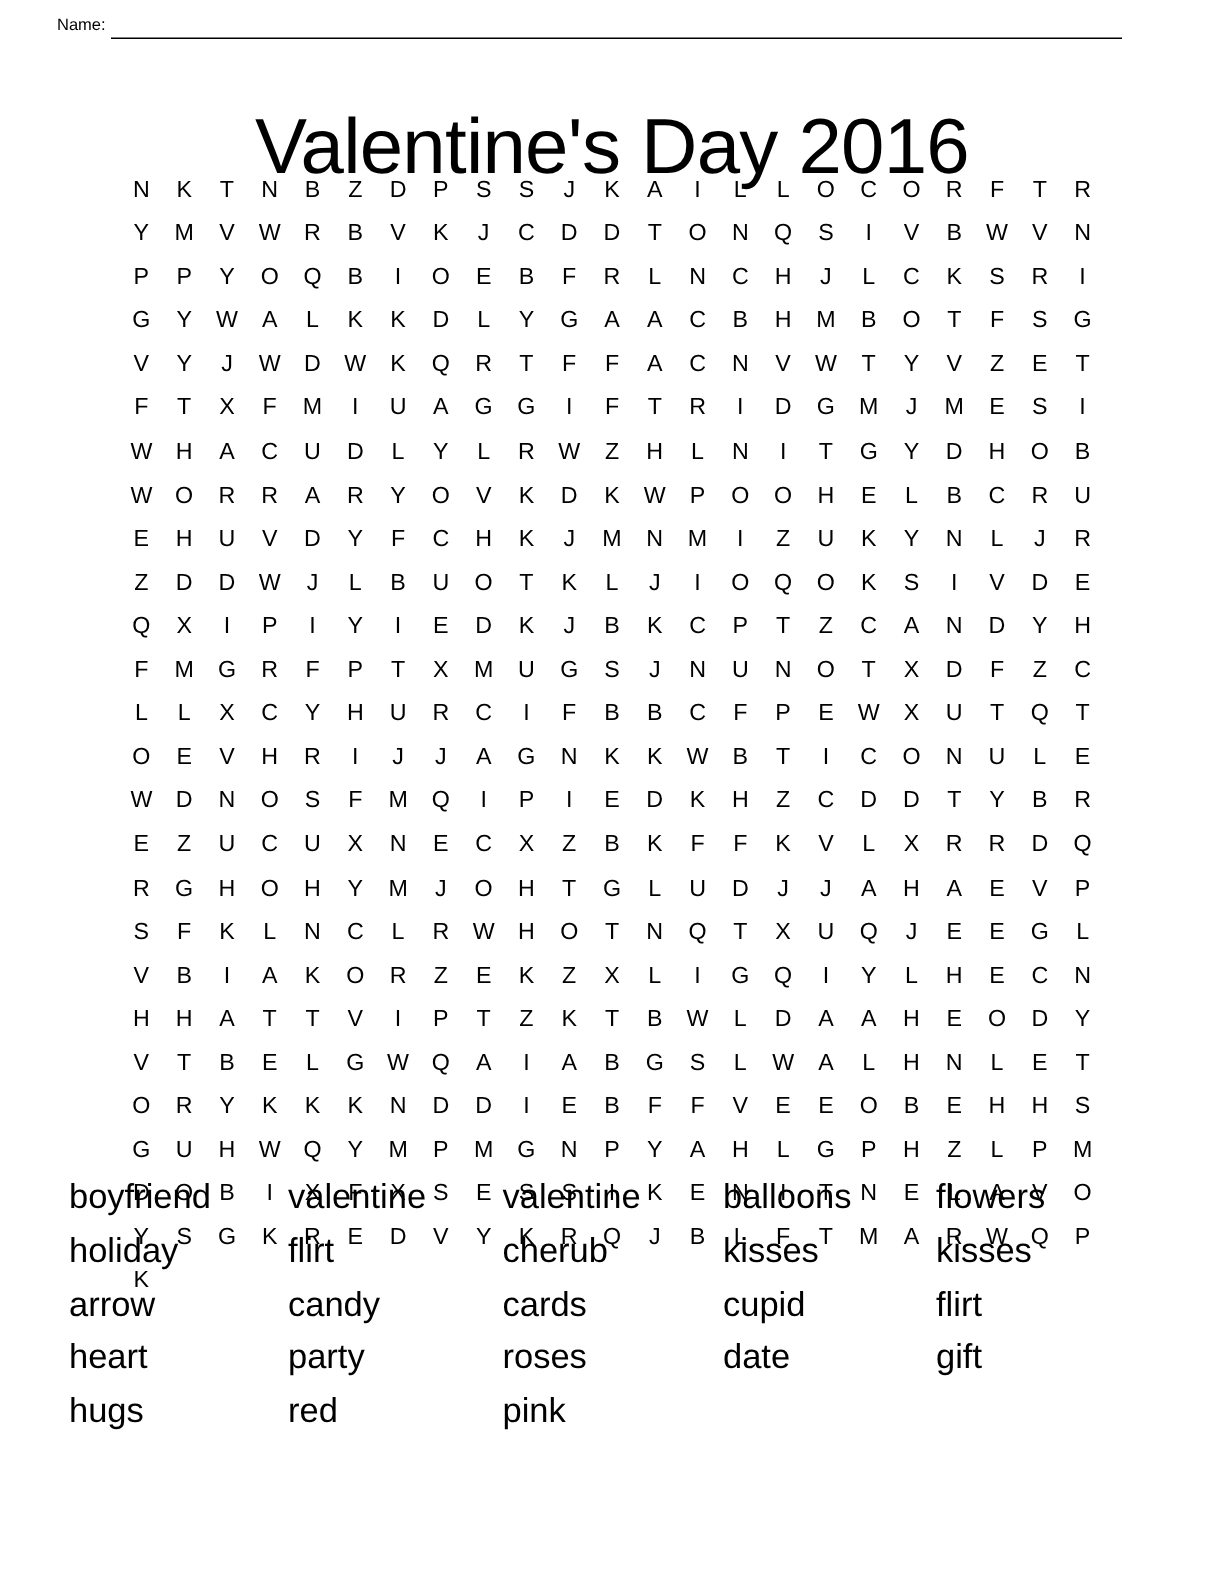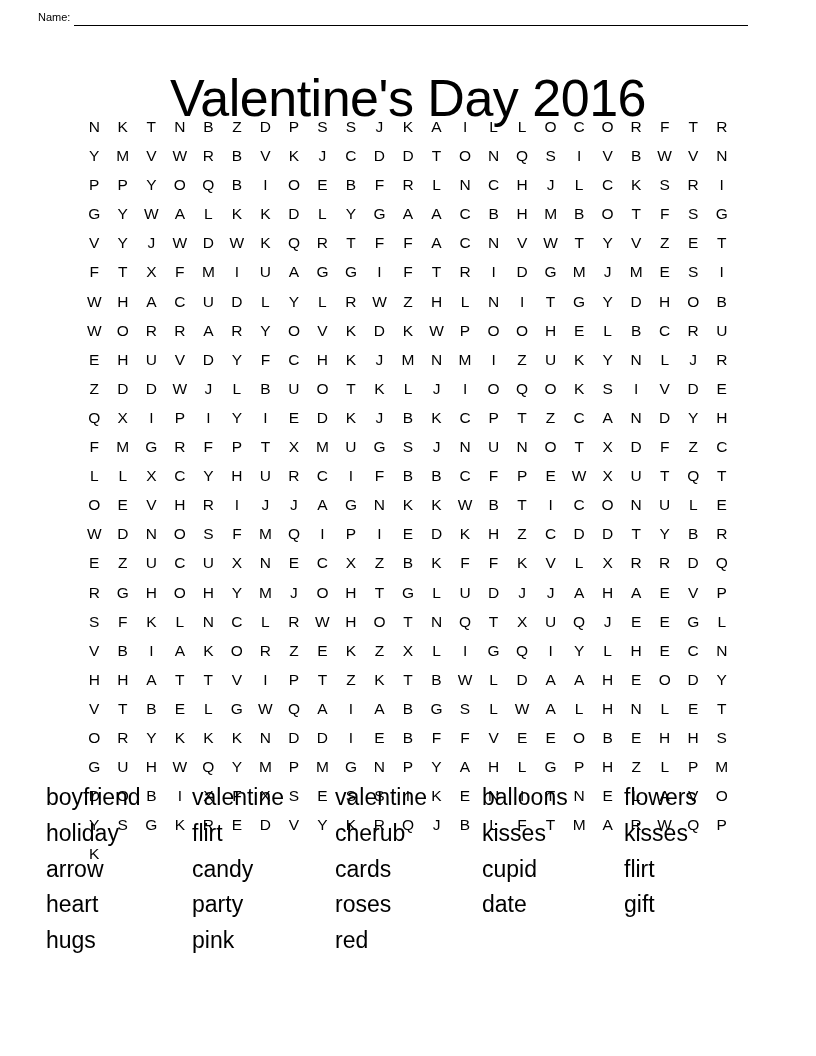--- a/index.html
+++ b/index.html
@@ -150,16 +150,16 @@
     <div class="word">candy</div>
     <div class="word">cards</div>
     <div class="word">cupid</div>
     <div class="word">flirt</div>
     <div class="word">heart</div>
     <div class="word">party</div>
     <div class="word">roses</div>
     <div class="word">date</div>
     <div class="word">gift</div>
     <div class="word">hugs</div>
+    <div class="word">red</div>
     <div class="word">pink</div>
-    <div class="word">red</div>
     <div class="word empty"></div>
   </div>
 
 </body></html>

